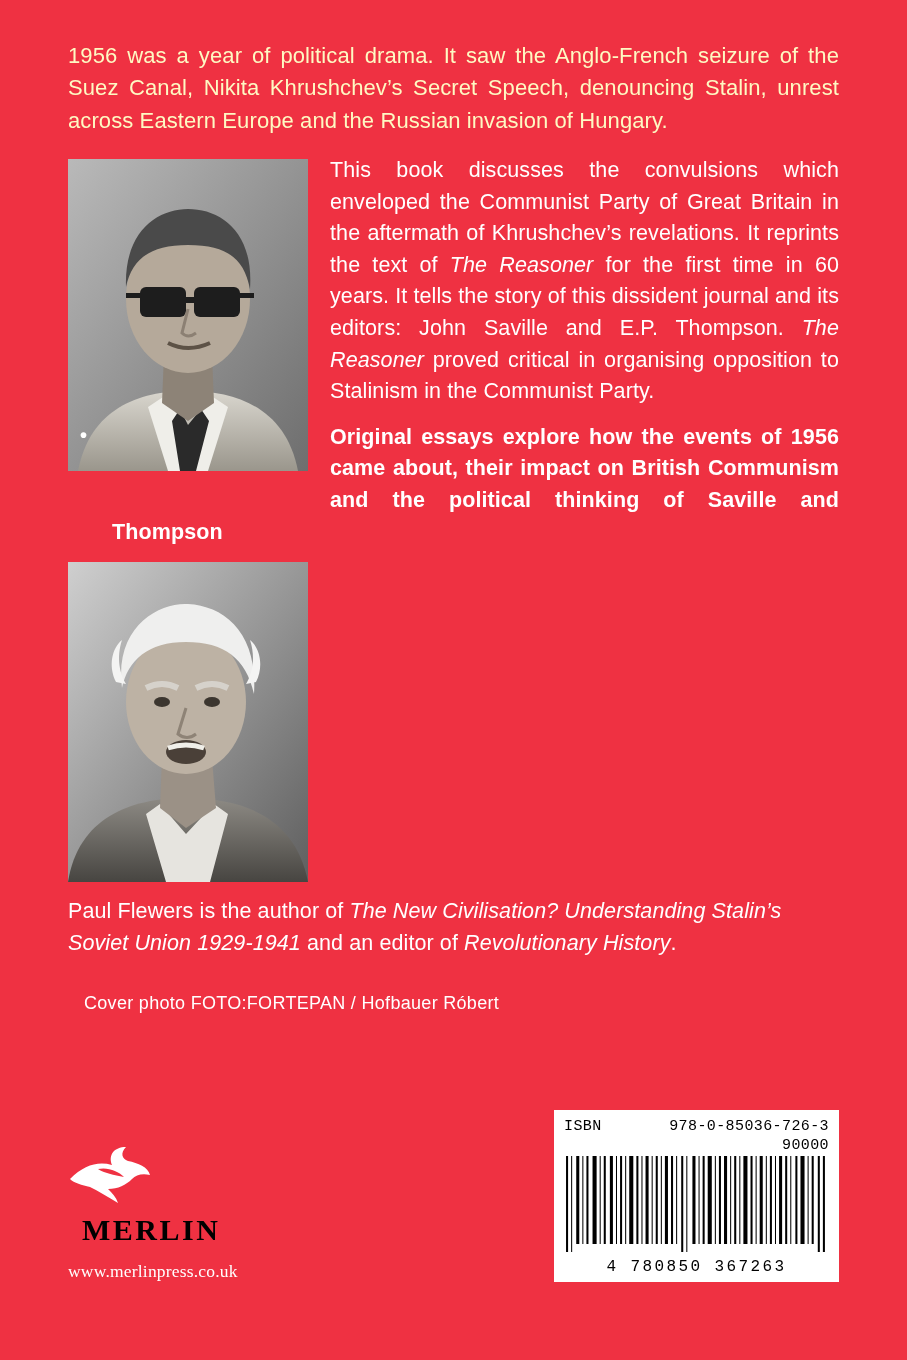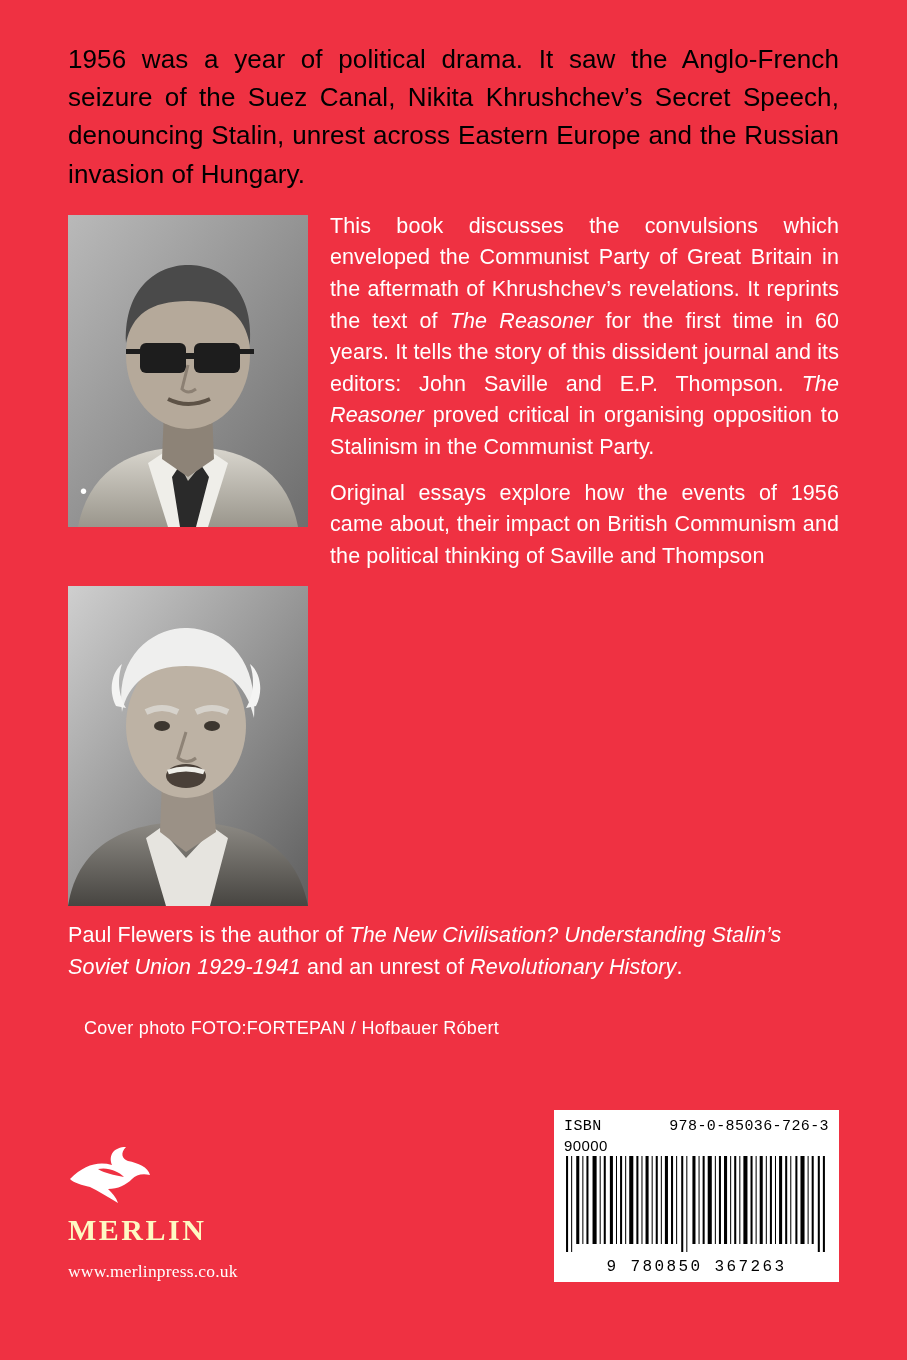--- a/index.html
+++ b/index.html
@@ -18,26 +18,26 @@
   .page {
     position: relative;
     width: 907px;
     height: 1360px;
     box-sizing: border-box;
     padding: 40px 68px 0 68px;
   }
 
   
   .intro {
-    font-size: 26px;
+    font-size: 22px;
     line-height: 1.47;
     text-align: justify;
     letter-spacing: 0.1px;
     margin: 0 0 18px 0;
-    color: #000000;
+    color: #fef9c3;
   }
   .body-text {
     font-size: 21.5px;
     line-height: 1.47;
     text-align: justify;
     letter-spacing: 0.1px;
     margin: 0;
     color: #fff;
   }
   .body-text em, .italic { font-style: italic; }
@@ -69,20 +69,21 @@
     padding: 0;
   }
   .bullet-item {
     position: relative;
     padding-left: 44px;
     margin-bottom: 14px;
     font-size: 21.5px;
     line-height: 1.47;
     text-align: justify;
     letter-spacing: 0.1px;
+    font-weight: bold;
   }
   .bullet-item:before {
     content: "\2022";
     position: absolute;
     left: 12px;
     top: -1px;
     font-size: 20px;
   }
 
   .author-para {
@@ -112,22 +113,22 @@
   .logo-bird {
     width: 84px;
     height: 60px;
     margin-bottom: 8px;
   }
   .logo-word {
     font-family: "Liberation Serif", serif;
     font-weight: bold;
     font-size: 30px;
     letter-spacing: 2.5px;
-    color: #fef9c3;
-    margin: 0 0 14px 0;
+    color: #000000;
+    margin: 0 0 14px 14px;
   }
   .logo-url {
     font-family: "Liberation Serif", serif;
     font-weight: normal;
     font-size: 17.5px;
     letter-spacing: 0.2px;
     color: #ffffff;
     margin: 0;
   }
 
@@ -146,22 +147,23 @@
     display: flex;
     justify-content: space-between;
     align-items: flex-start;
     font-family: "Liberation Mono", monospace;
     font-size: 15px;
     letter-spacing: 0.4px;
     margin-bottom: 2px;
   }
   .barcode-top .isbn-text { white-space: nowrap; }
   .barcode-90000 {
-    font-family: Liberation Sans, sans-serif;
+    font-family: Liberation Mono, monospace;
     font-size: 15px;
+    text-align: right;
     letter-spacing: 0.4px;
     margin: 0 0 2px 0;
   }
   .bars {
     height: 96px;
     width: 100%;
   }
   .barcode-digits {
     font-family: "Liberation Mono", monospace;
     font-size: 16px;
@@ -258,21 +260,21 @@
       <path d="M118 146 L110 172 Q119 179 128 172" stroke="#8e8376" stroke-width="3" fill="none"></path>
 
       <ellipse cx="118" cy="190" rx="20" ry="12" fill="#4a4038"></ellipse>
       <path d="M100 186 Q118 180 136 186" stroke="#f0efe9" stroke-width="5" fill="none"></path>
     </svg>
   </div>
 
 
 
   <p class="author-para">
-    <span>Paul Flewers is the author of </span><em>The New Civilisation? Understanding Stalin’s Soviet Union 1929-1941</em><span> and an unrest of </span><em>Revolutionary History</em><span>.</span>
+    <span>Paul Flewers is the author of </span><em>The New Civilisation? Understanding Stalin’s Soviet Union 1929-1941</em><span> and an editor of </span><em>Revolutionary History</em><span>.</span>
   </p>
 
 
   <p class="credit">Cover photo   FOTO:FORTEPAN / Hofbauer Róbert</p>
 
   <div class="footer">
     <div class="logo-bird">
       <svg viewBox="0 0 84 60" width="84" height="60">
         <path d="M2 34 C 16 20 30 16 44 20 C 40 10 46 2 58 2 C 52 8 54 14 60 16 C 70 18 80 22 82 30 C 74 28 68 30 64 34 C 58 40 50 44 40 44 C 44 48 48 52 50 58 C 40 52 30 46 22 42 C 14 40 6 38 2 34 Z" fill="#ffffff"></path>
         <path d="M30 24 C 40 22 50 26 56 32 C 46 30 36 28 30 24 Z" fill="#ef3142"></path>
@@ -335,16 +337,16 @@
         <rect x="217" y="0" width="2" height="88"></rect>
         <rect x="222" y="0" width="1" height="88"></rect>
         <rect x="227" y="0" width="2" height="88"></rect>
         <rect x="232" y="0" width="4" height="88"></rect>
         <rect x="239" y="0" width="1" height="88"></rect>
         <rect x="243" y="0" width="2" height="88"></rect>
         <rect x="249" y="0" width="2" height="96"></rect>
         <rect x="254" y="0" width="2" height="96"></rect>
       </g>
     </svg>
-    <div class="barcode-digits">9 780850 367263</div>
+    <div class="barcode-digits">4 780850 367263</div>
   </div>
 
 </div>
 
 </body></html>

